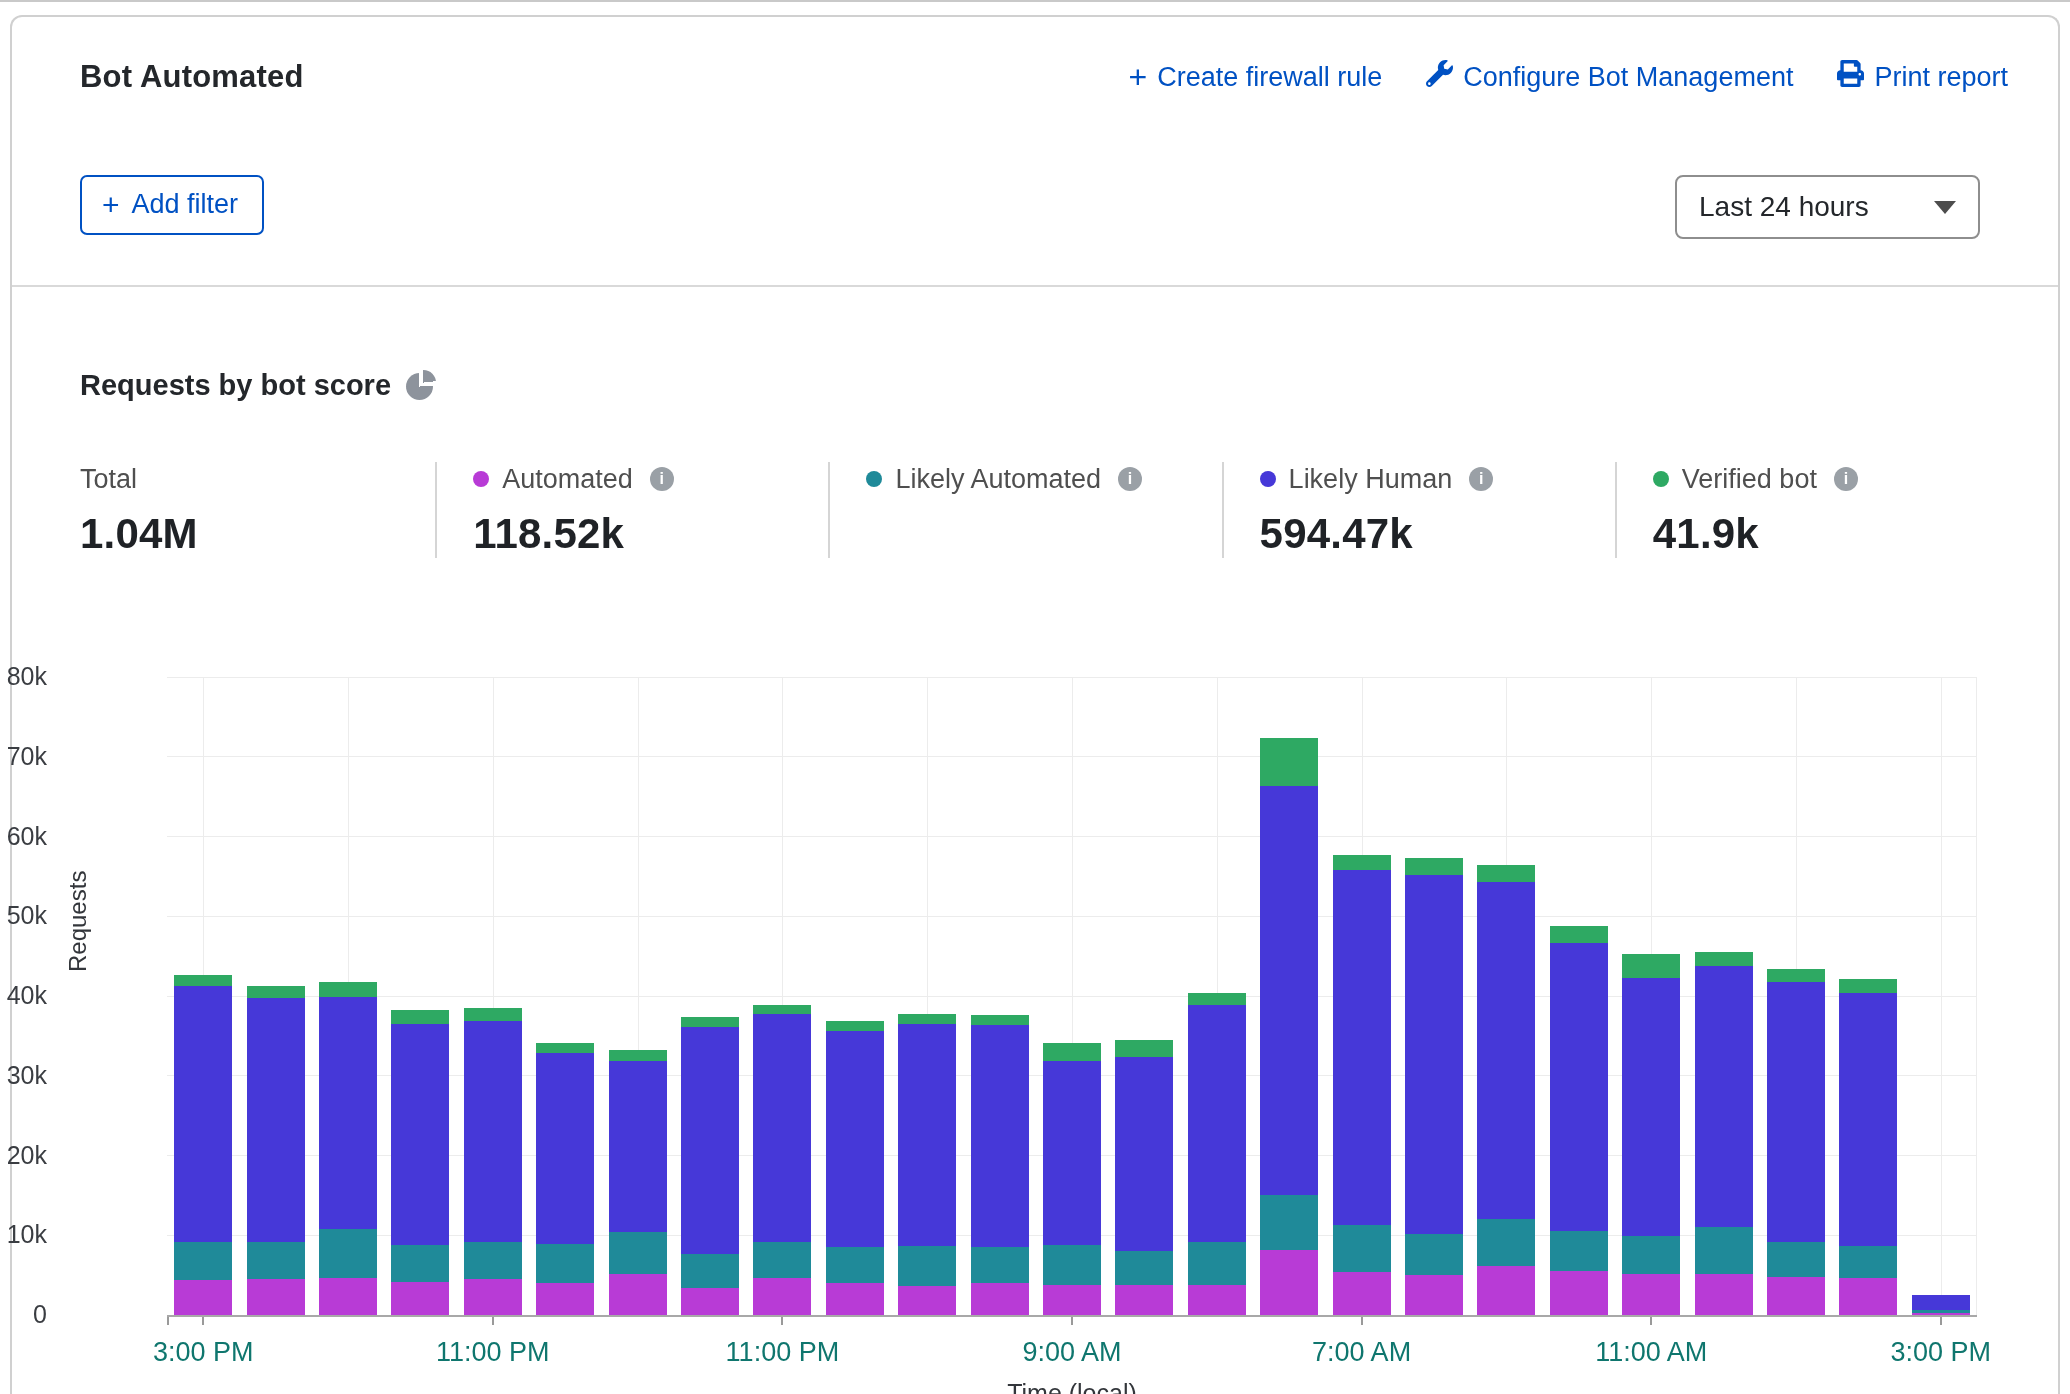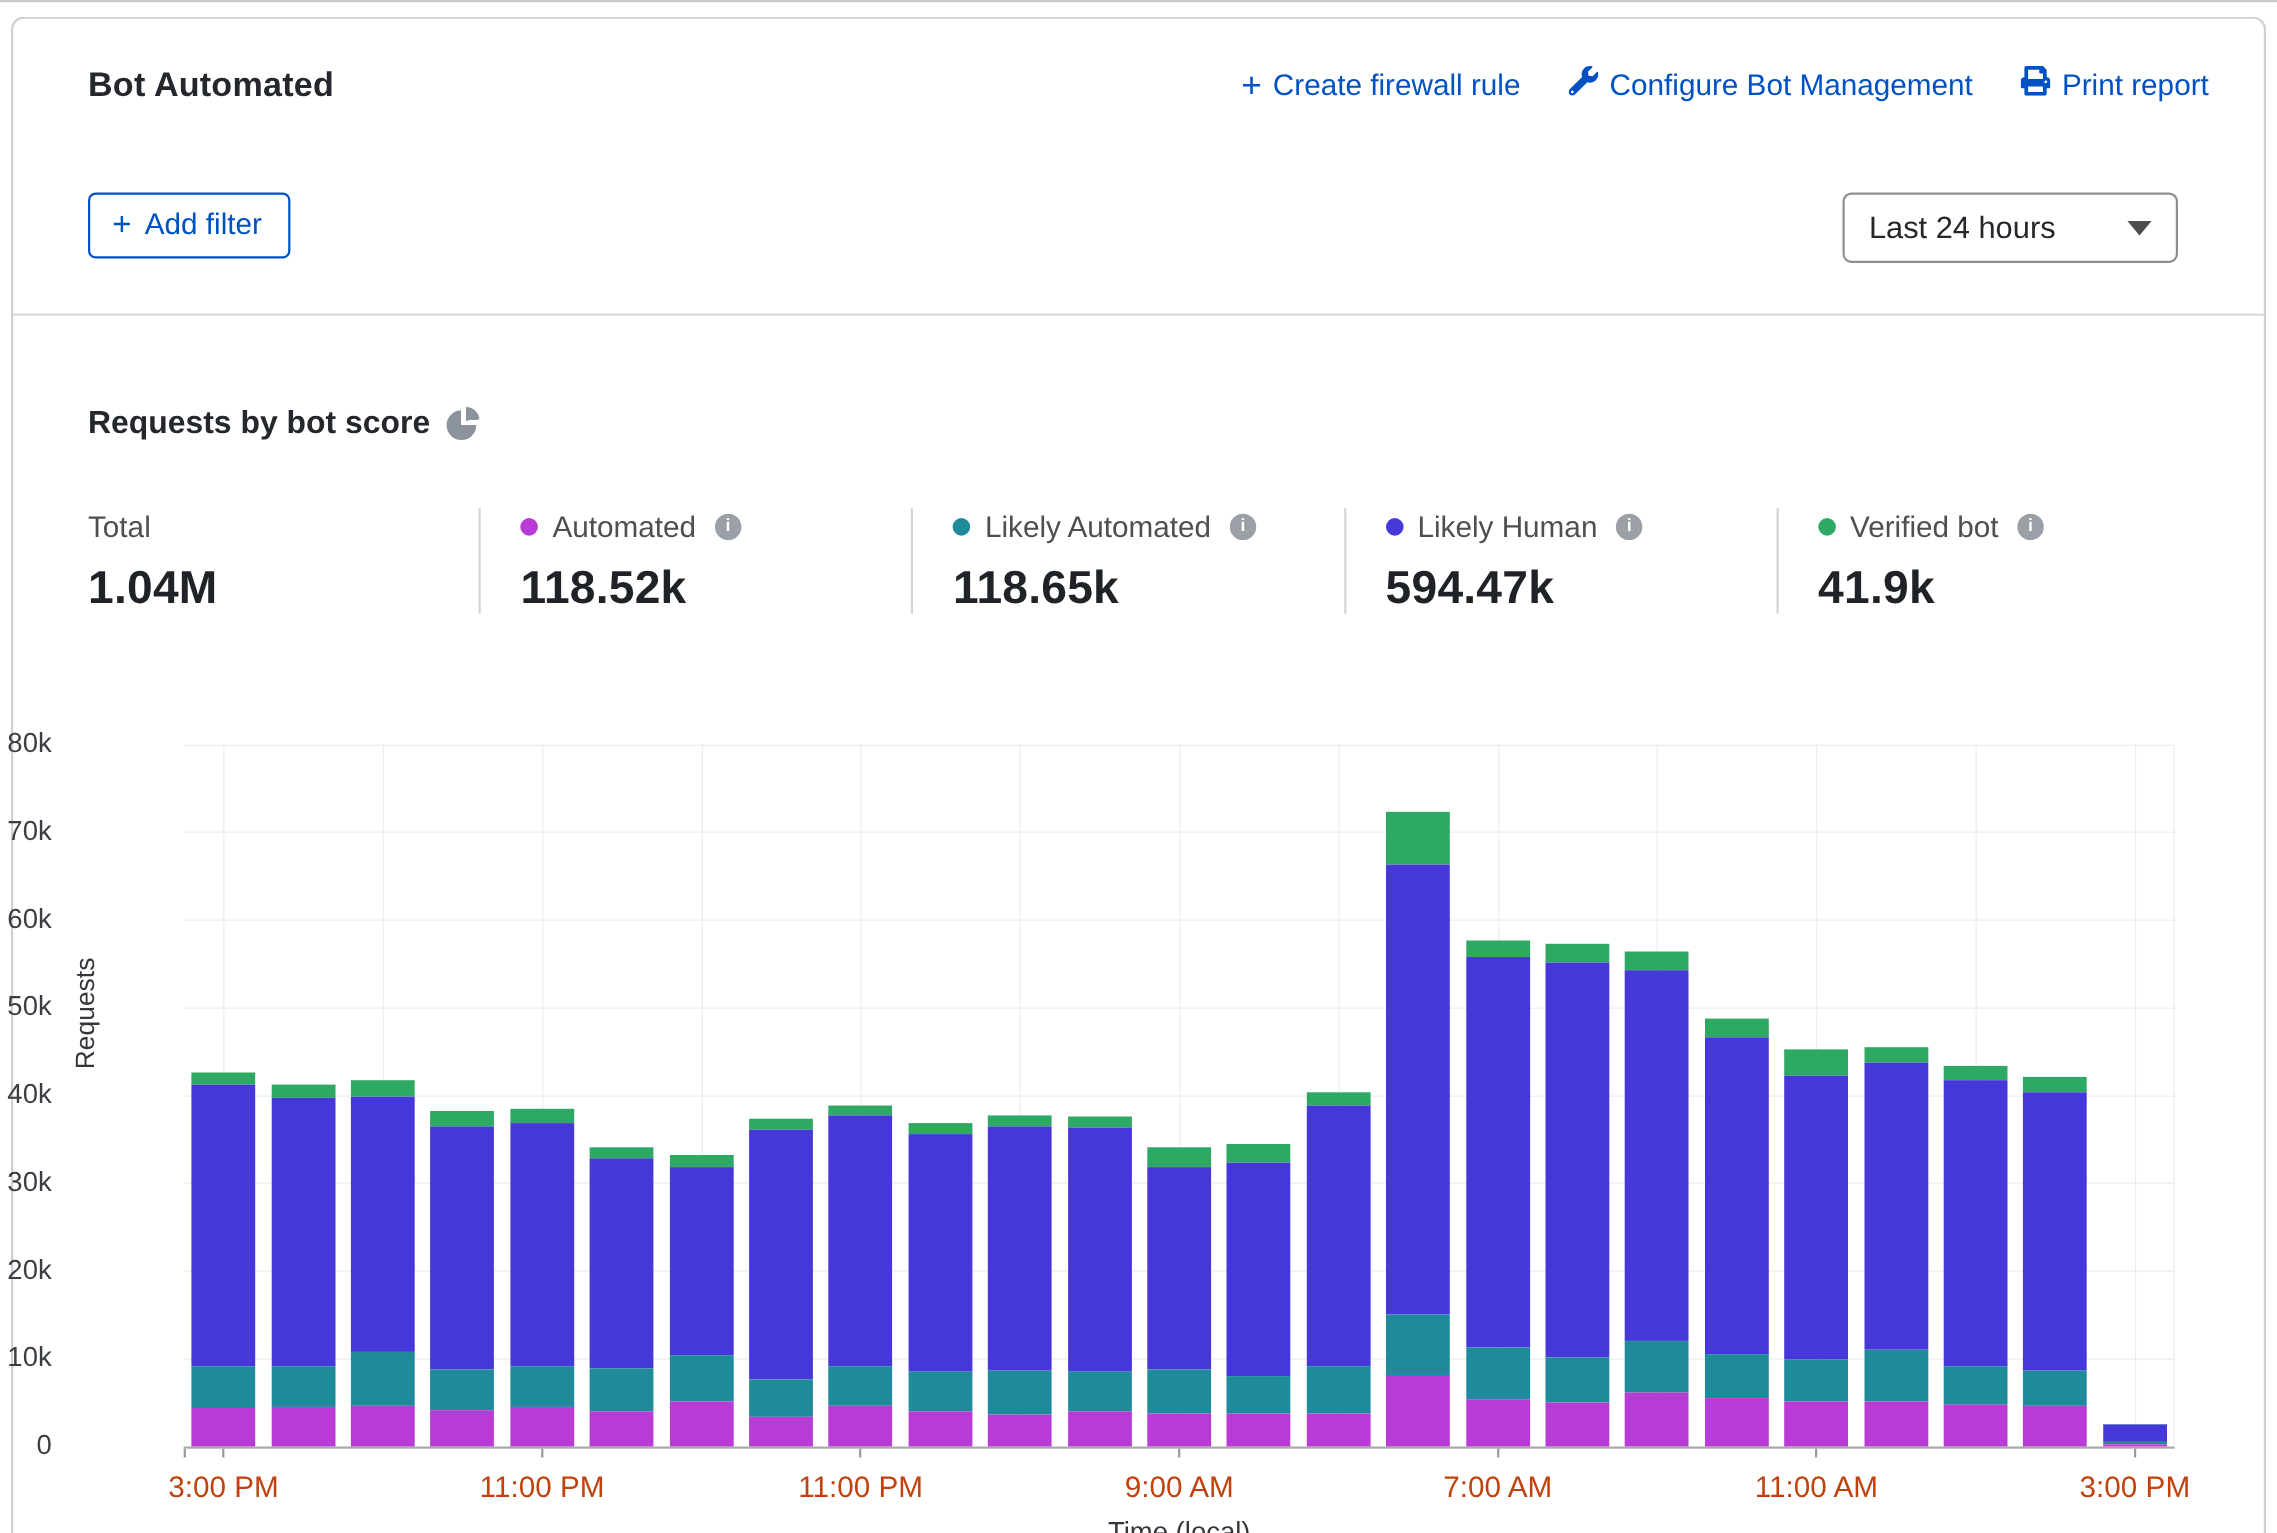--- a/index.html
+++ b/index.html
@@ -33,21 +33,21 @@
   .stat-value{font-size:42px;font-weight:700;color:#1f2226;margin-top:14px;letter-spacing:.2px;}
   
   .chart{position:absolute;top:0;left:0;}
   .plot-area{position:absolute;left:155px;top:660px;width:1810px;height:638px;border-bottom:2px solid #a8a8a8;}
   .hgrid{position:absolute;left:0;width:100%;height:1px;background:#ececec;}
   .vgrid{position:absolute;top:0;width:1px;height:100%;background:#ececec;}
   .ylab{position:absolute;right:1930px;left:auto;width:110px;text-align:right;font-size:25px;color:#3a3d42;}
   .bar{position:absolute;bottom:0;display:flex;flex-direction:column-reverse;}
   .seg{width:100%;}
   .xtick{position:absolute;top:640px;width:2px;height:8px;background:#9a9a9a;}
-  .xlab{position:absolute;top:660px;transform:translateX(-50%);font-size:27px;color:#c2410c;white-space:nowrap;}
+  .xlab{position:absolute;top:660px;transform:translateX(-50%);font-size:27px;color:#0f766e;white-space:nowrap;}
   .xaxis-title{position:absolute;left:155px;width:1810px;top:1362px;text-align:center;font-size:25px;color:#33363b;}
   .yaxis-title{position:absolute;left:52px;top:955px;transform:rotate(-90deg);transform-origin:left top;font-size:24px;color:#33363b;}
 </style>
 </head>
 <body>
 
 <div class="page">
   <div class="page-topline"></div>
 
   <div class="card">
@@ -111,21 +111,20 @@
           <span class="info-icon">i</span>
         </div>
         <div class="stat-value">118.52k</div>
       </div>
       <div class="stat-col with-divider">
         <div class="stat-label-row">
           <span class="legend-dot" style="background:#1f8a99"></span>
           <span>Likely Automated</span>
           <span class="info-icon">i</span>
         </div>
-        <div class="stat-value">118.65k</div>
       </div>
       <div class="stat-col with-divider">
         <div class="stat-label-row">
           <span class="legend-dot" style="background:#4638d8"></span>
           <span>Likely Human</span>
           <span class="info-icon">i</span>
         </div>
         <div class="stat-value">594.47k</div>
       </div>
       <div class="stat-col with-divider">

